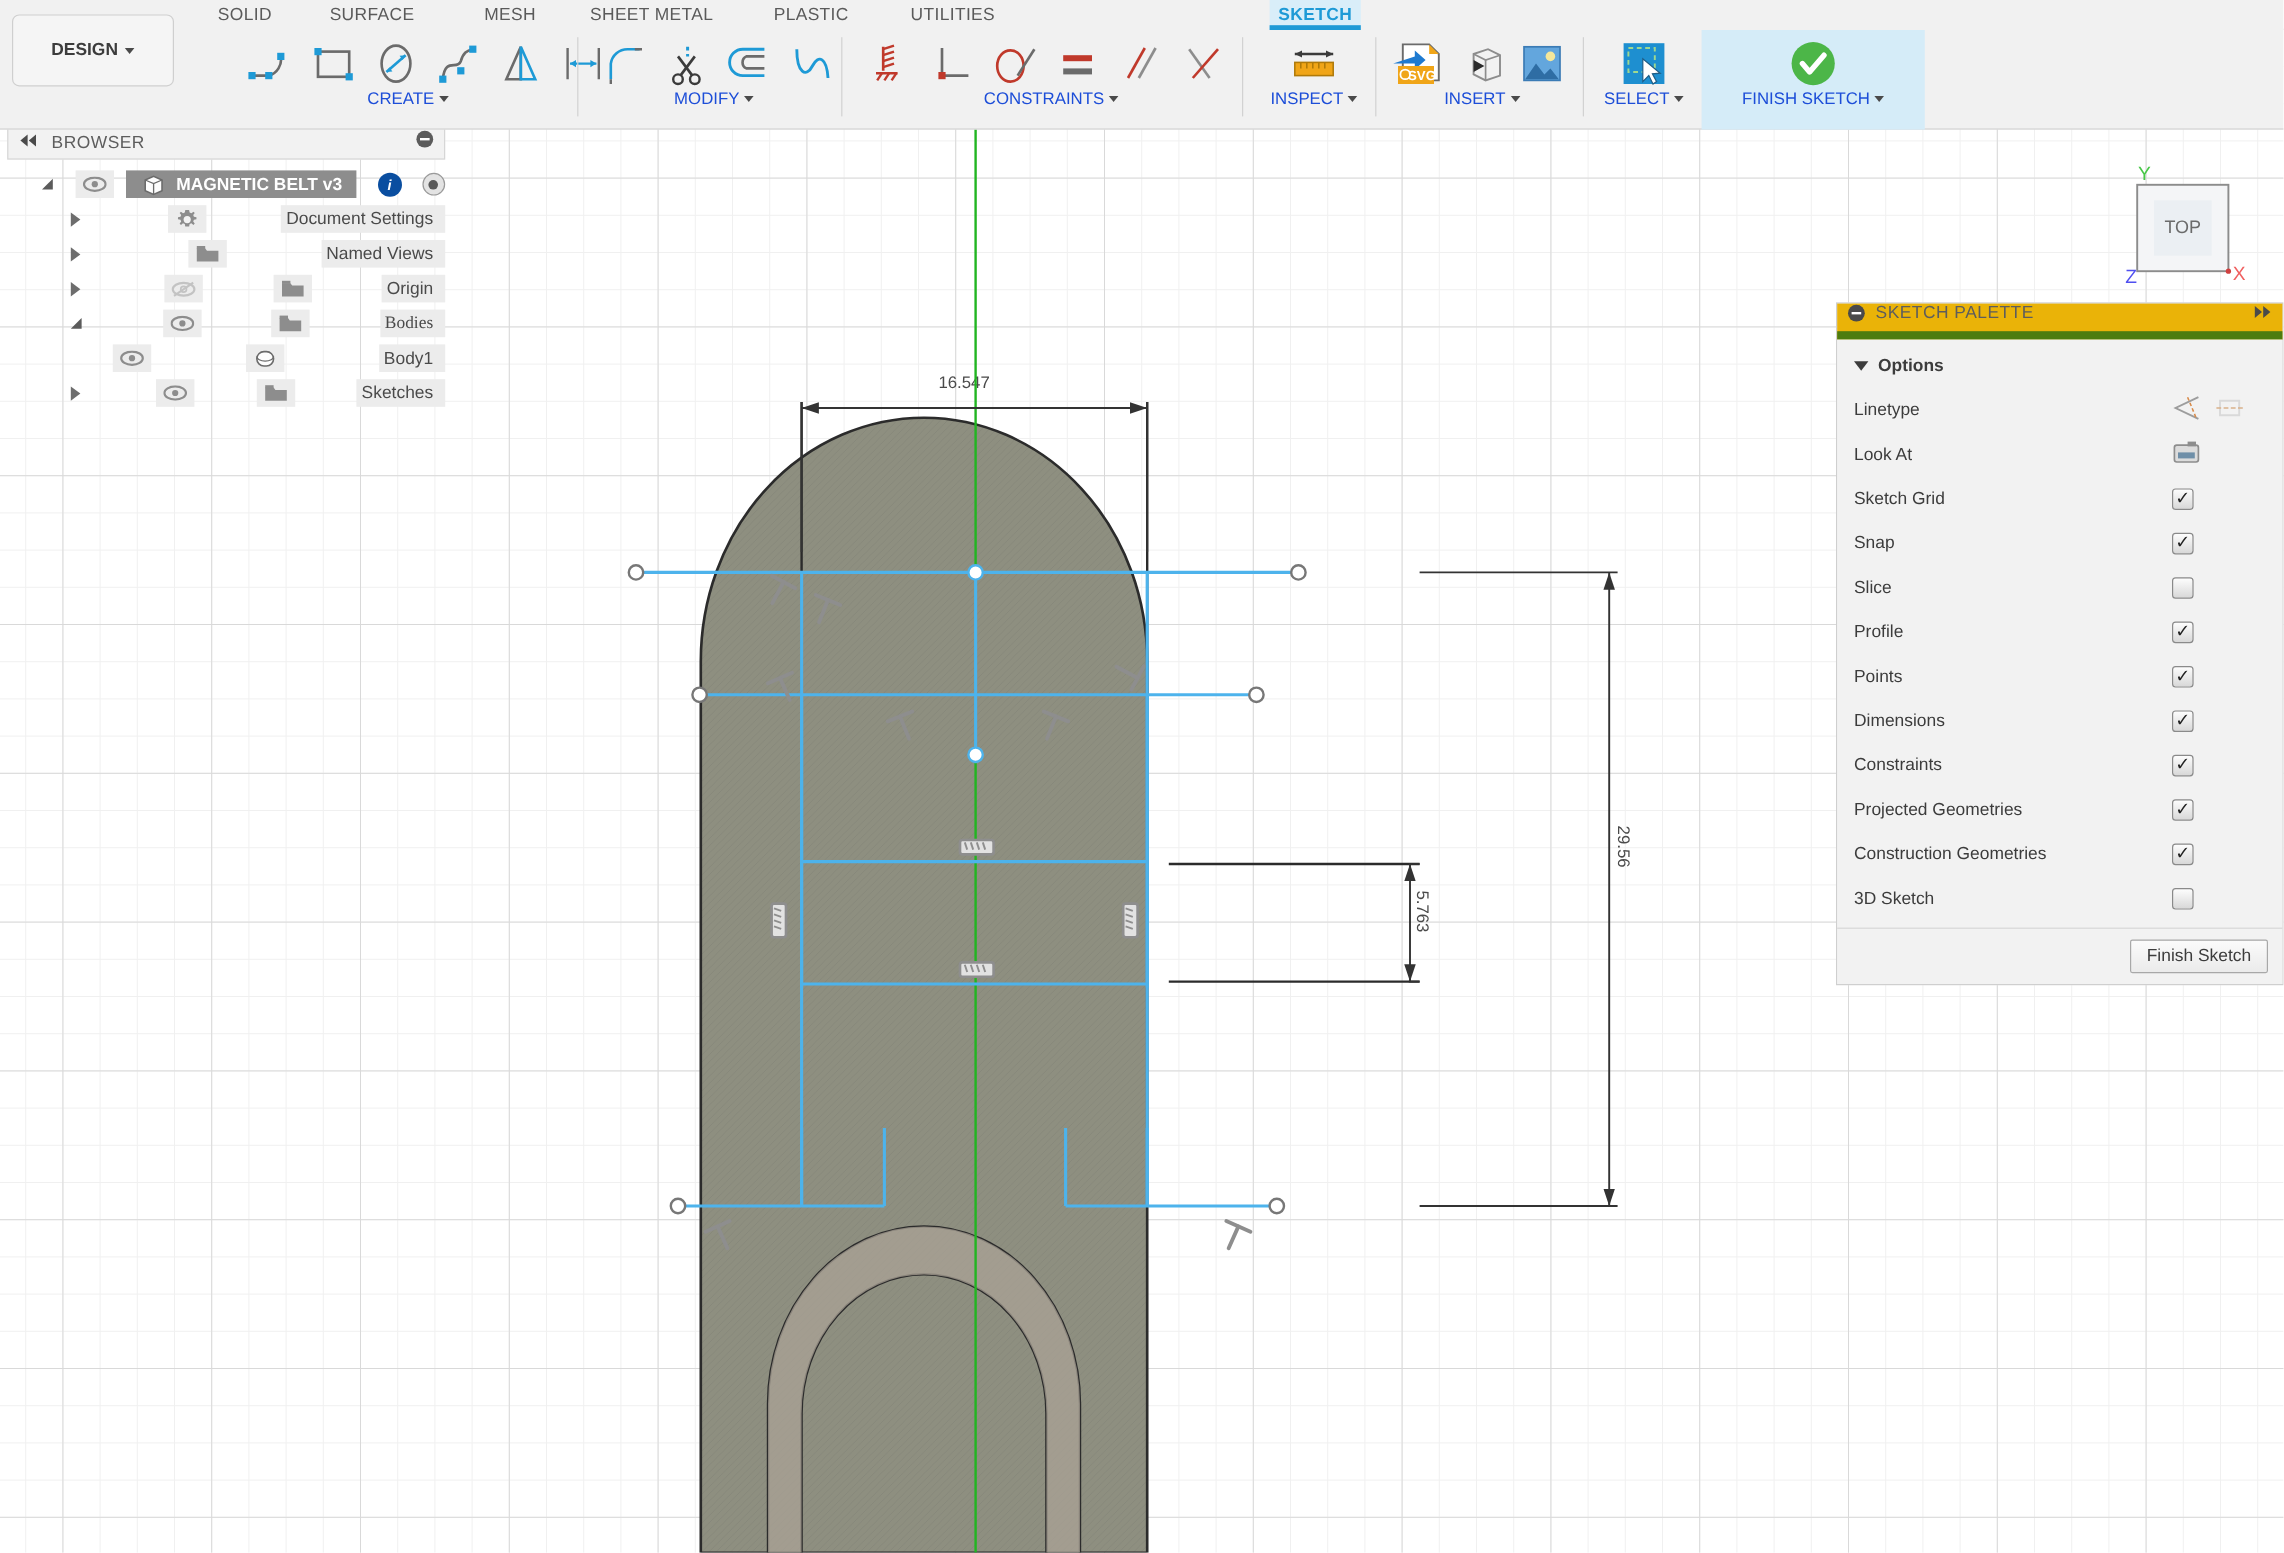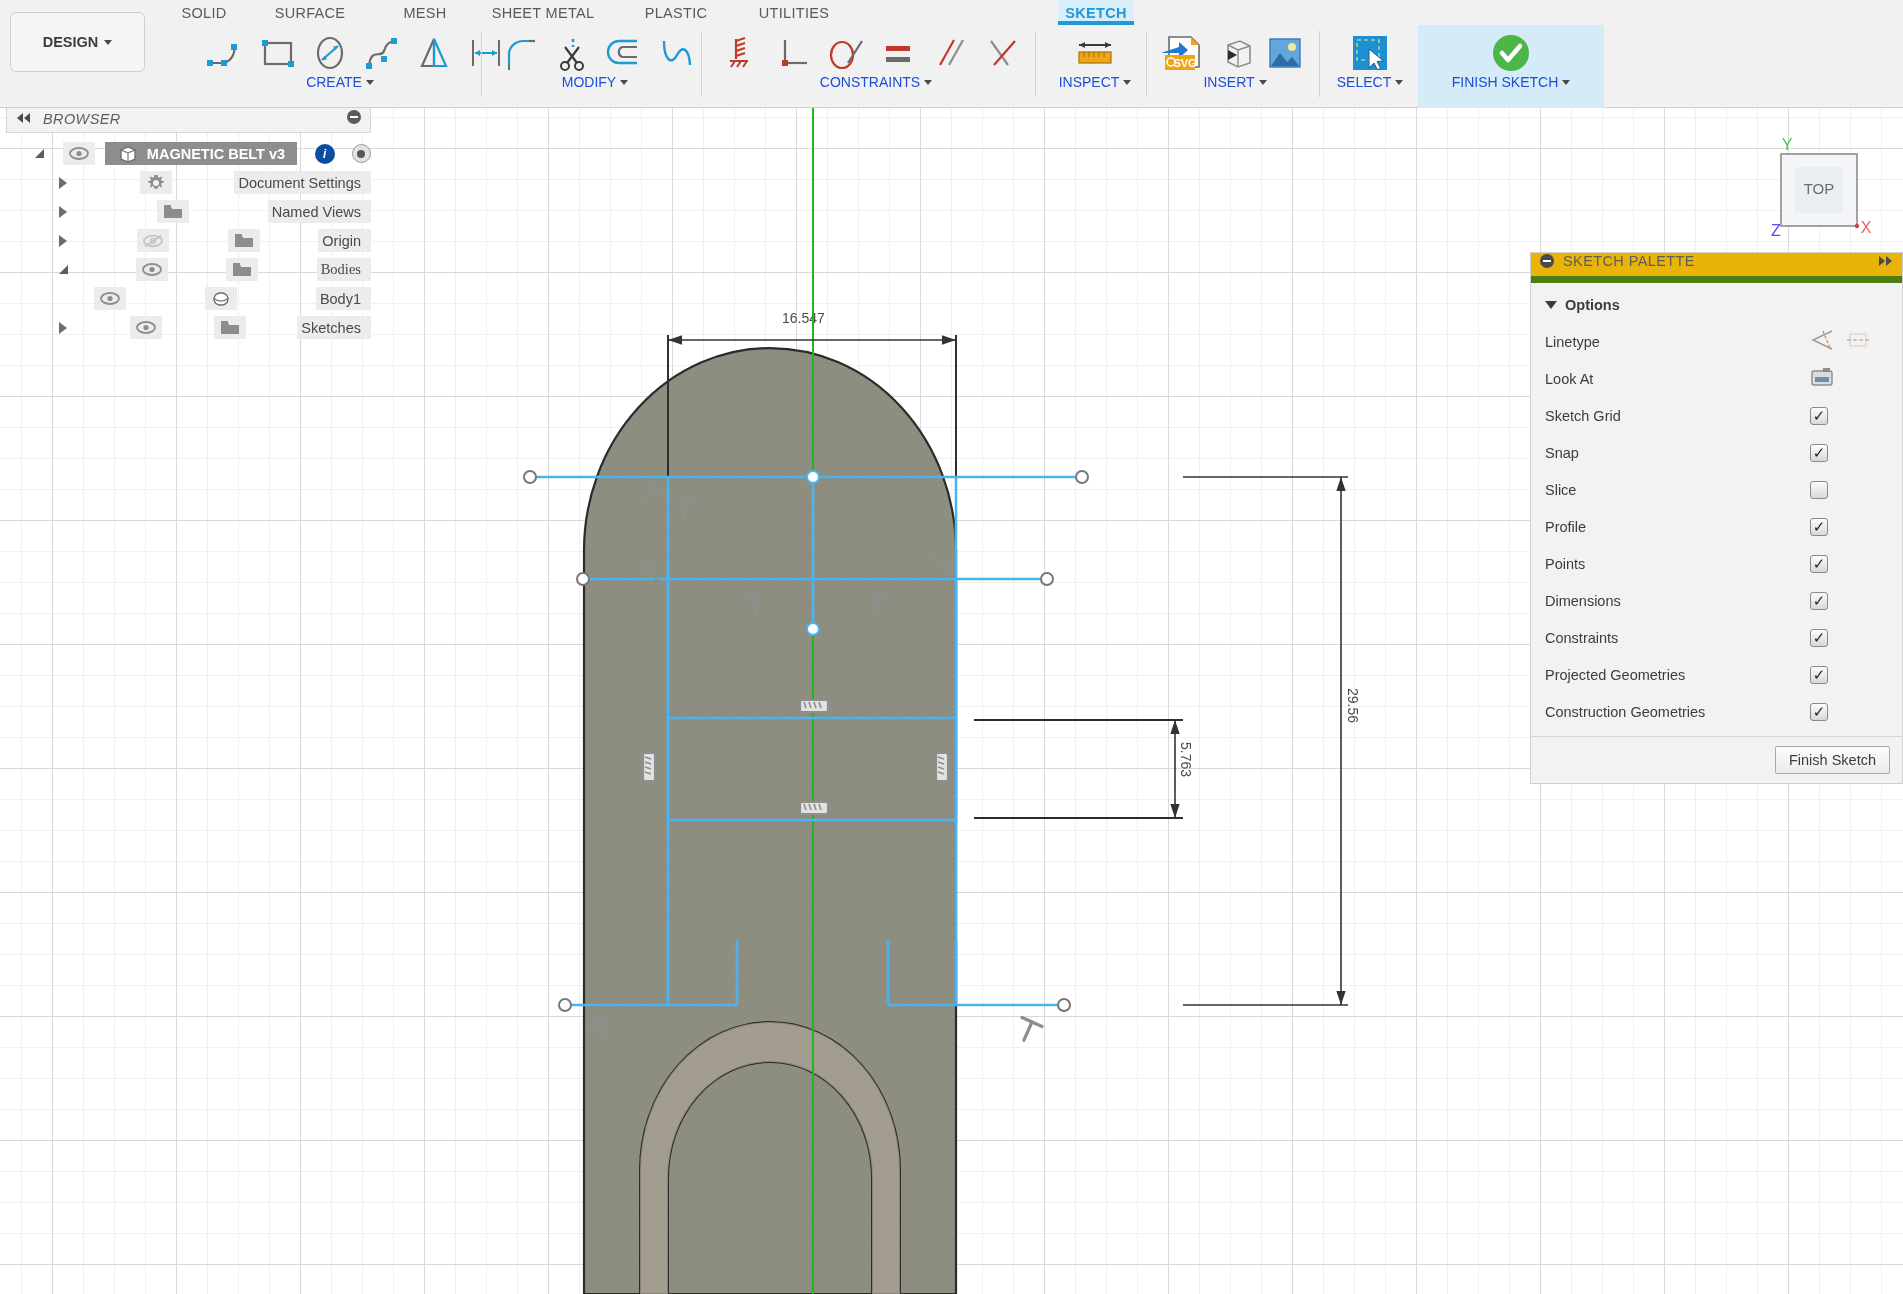--- a/index.html
+++ b/index.html
@@ -64,21 +64,21 @@
   }
   .tool { width: 52px; height: 52px; display: flex; align-items: center; justify-content: center; }
   .vsep { position: absolute; top: 31px; width: 1px; height: 66px; background: #d2d2d2; }
 
   
   #browser {
     position: absolute; left: 6px; top: 104px; width: 365px; z-index: 30;
   }
   #browser-head {
     height: 29px; background: #f2f2f2; border: 1px solid #d6d6d6;
-    display: flex; align-items: center; padding: 0 8px; gap: 10px; font-style: italic;
+    display: flex; align-items: center; padding: 0 8px; gap: 10px;
   }
   #browser-head .bh-title { font-size: 14.5px; color: #5d5d5d; letter-spacing: .4px; }
   .tree { padding-top: 6px; }
   .row {
     display: flex; align-items: center; height: 29px; font-size: 14.5px; color: #4a4a4a; justify-content: space-between;
   }
   .arrow-col { width: 30px; display:flex; align-items:center; justify-content:center; }
   .arrow { width:0;height:0;border-top:6px solid transparent;border-bottom:6px solid transparent;border-left:8px solid #6d6d6d; }
   .eye-col { width: 32px; display:flex; align-items:center; justify-content:center; background:#ececec; height:23px; }
   .ico-col { width: 32px; display:flex; align-items:center; justify-content:center; background:#ececec; height:23px; }
@@ -844,20 +844,26 @@
           </span>
       </div>
 
       <div class="opt-row">
         <span class="on">Construction Geometries</span>
         <span class="opt-ctl">
             <span class="cb">✓</span>
           </span>
       </div>
 
+      <div class="opt-row">
+        <span class="on">3D Sketch</span>
+        <span class="opt-ctl">
+            <span class="cb"></span>
+          </span>
+      </div>
     </div>
 
     <div id="pal-foot">
       <button class="btn">Finish Sketch</button>
     </div>
   </div>
 
 </div>
 
 </body></html>

